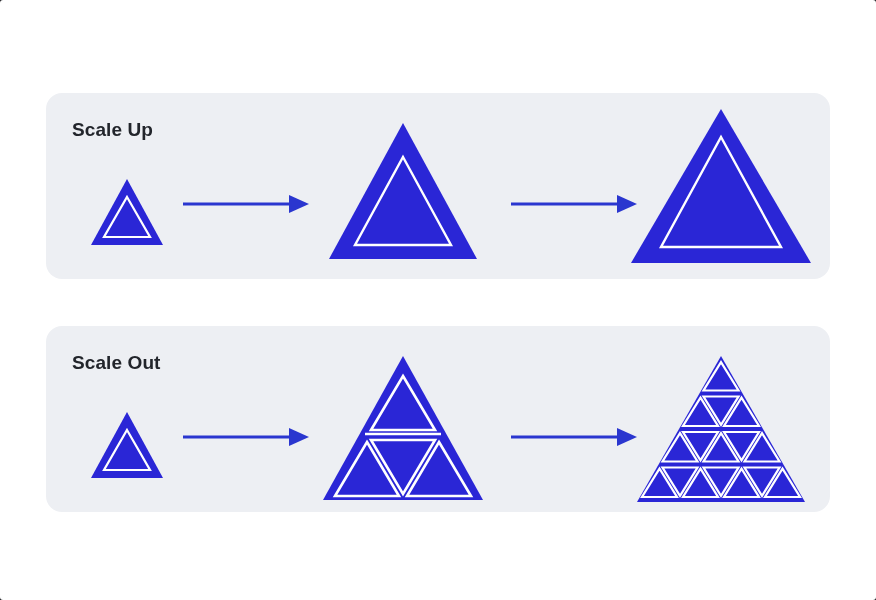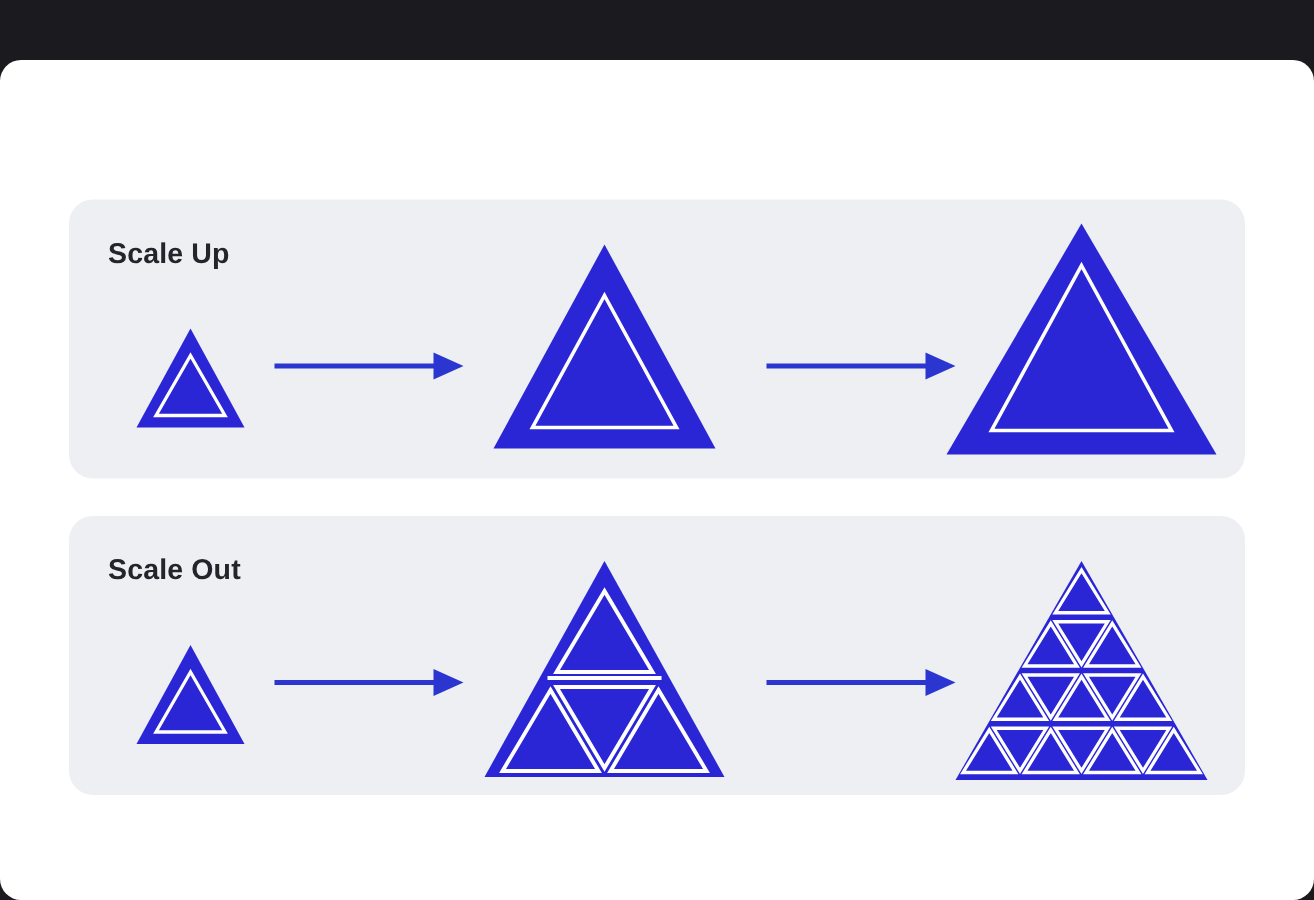--- a/index.html
+++ b/index.html
@@ -18,33 +18,32 @@
   #page {
     position: relative;
     width: 876px;
     height: 600px;
     background: #1b1b1f;
   }
   #page-surface {
     position: absolute;
     inset: 0;
     background: #ffffff;
-    border-radius: 14px;
-    margin-top: 40px;
+    border-radius: 3px;
   }
 
   .panel {
     position: absolute;
     left: 46px;
     width: 784px;
     background: #edeff3;
     border-radius: 16px;
   }
   #panel-scale-up  { top: 93px;  height: 186px; }
-  #panel-scale-out { top: 304px; height: 186px; }
+  #panel-scale-out { top: 326px; height: 186px; }
 
   .panel-title {
     position: absolute;
     left: 26px;
     top: 26px;
     font-size: 19px;
     font-weight: 700;
     letter-spacing: 0.1px;
     color: #22252b;
     white-space: nowrap;

